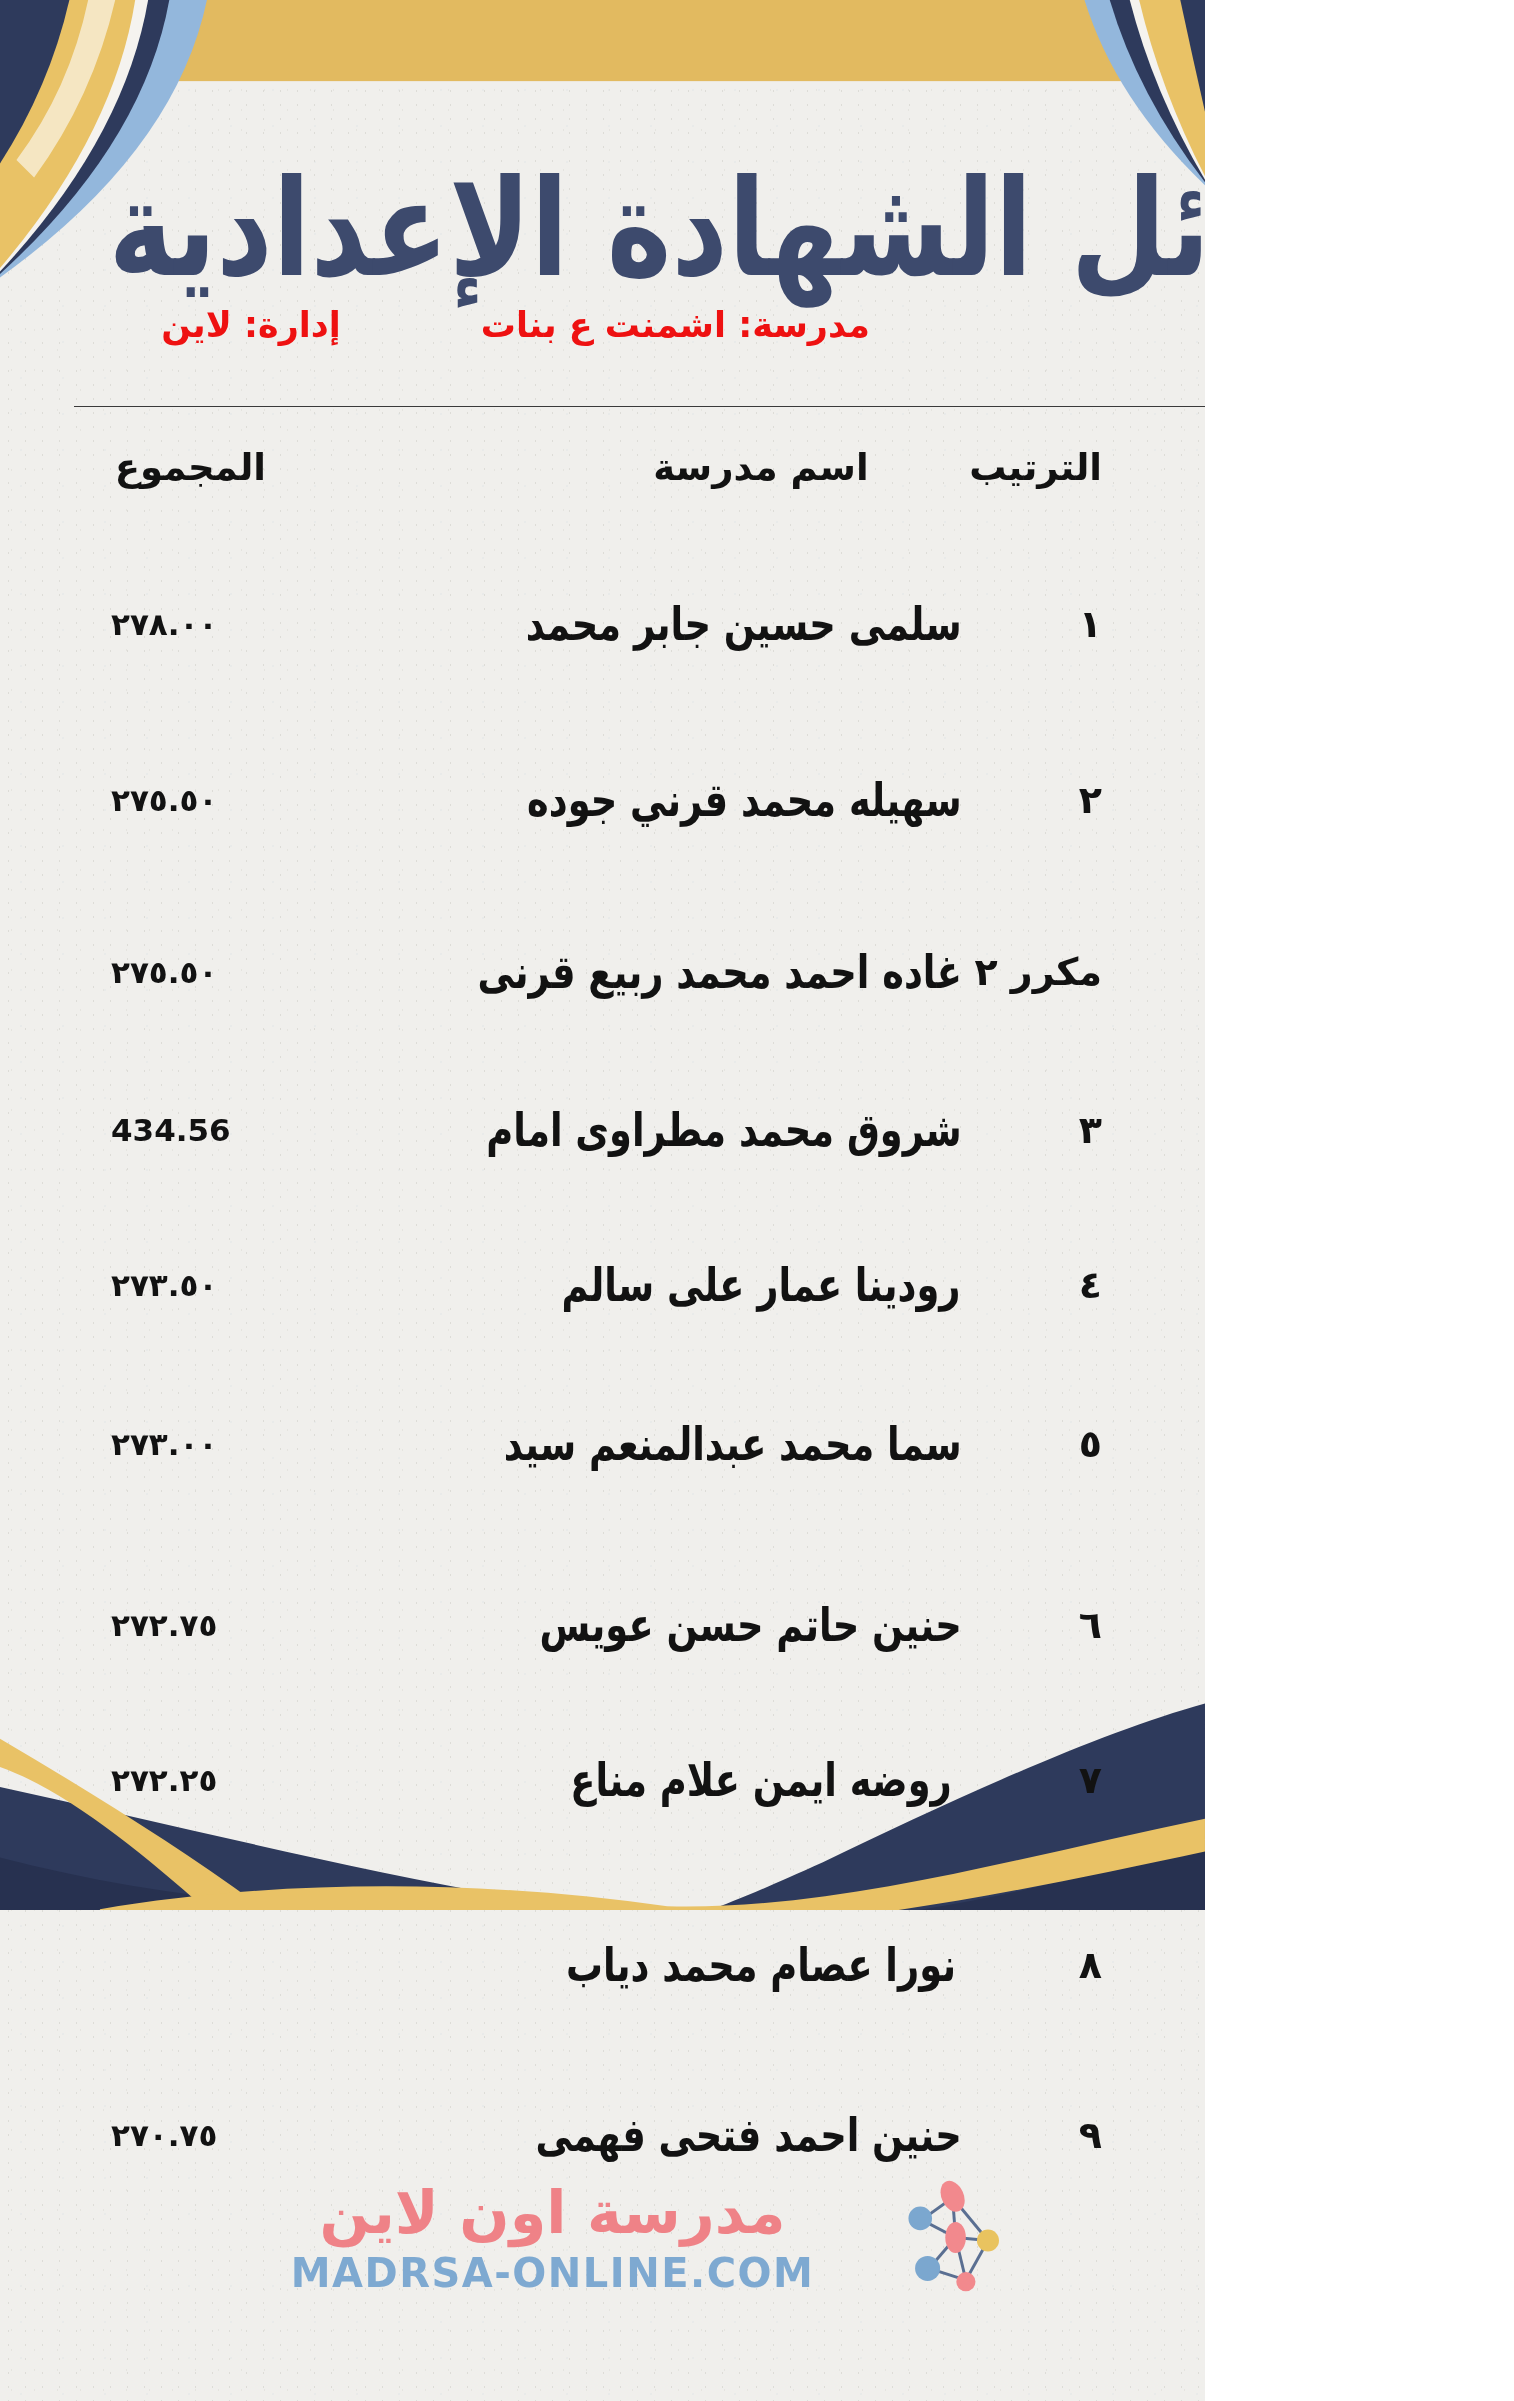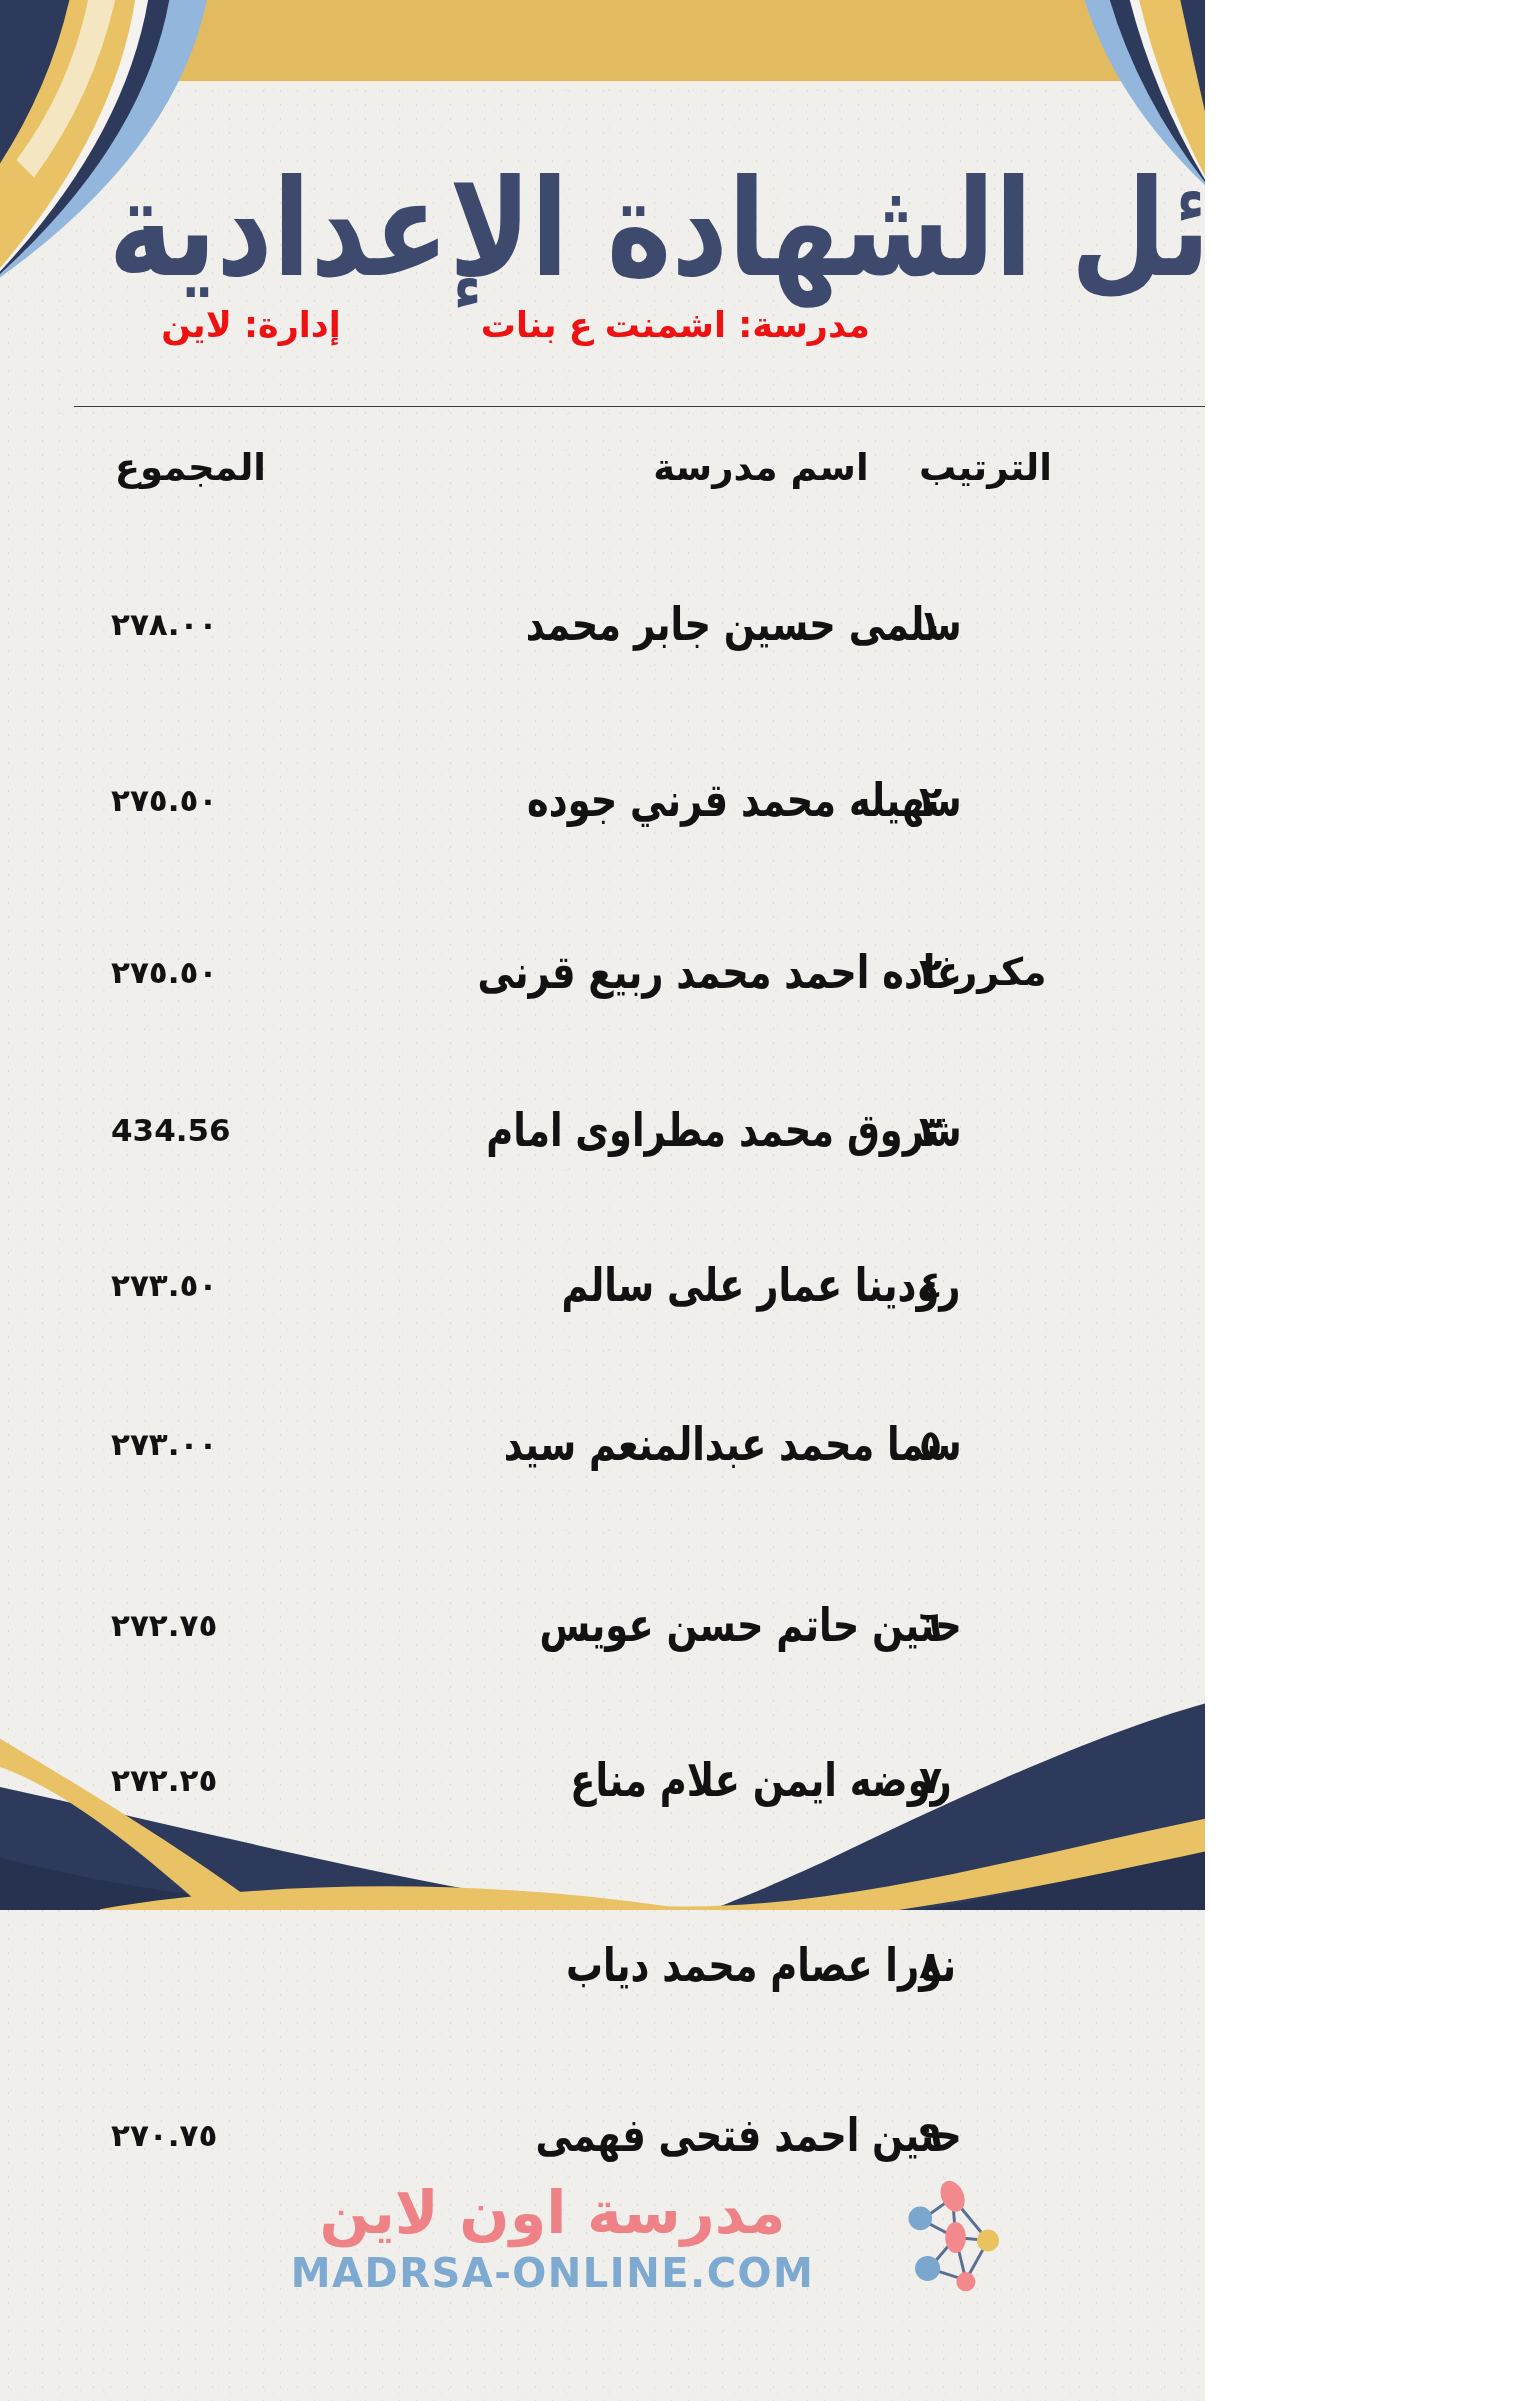--- a/index.html
+++ b/index.html
@@ -33,21 +33,21 @@
     font-size:35px;font-weight:bold;color:#ee1111;
     line-height:70px;white-space:nowrap;
   }
   .sep{
     position:absolute;top:406px;left:74px;width:1339px;height:0;
     border-top:1.5px solid #3a3a3a;
   }
 
   .trow{position:absolute;left:0;right:0;height:67px;line-height:67px;color:#121212;}
   .cell{position:absolute;top:0;height:67px;}
-  .cell.rank{right:94px;width:192px;text-align:left;direction:rtl;font-size:38px;font-weight:bold;}
+  .cell.rank{right:103px;width:192px;text-align:right;direction:rtl;font-size:38px;font-weight:bold;}
   .cell.name{left:510px;width:502px;text-align:center;direction:rtl;font-size:46px;font-weight:bold;
              transform:scaleX(0.80);transform-origin:50% 50%;white-space:nowrap;}
   .cell.total{left:111px;width:244px;text-align:left;direction:ltr;font-size:31px;font-weight:bold;white-space:nowrap;}
   .thead .cell{font-size:37px;font-weight:bold;}
   .thead .cell.total{text-align:right;left:74px;width:192px;}
   .thead .cell.name{transform:none;font-size:37px;left:510px;}
 
   .logo-ar{
     position:absolute;top:2176px;left:0;right:0;
     text-align:center;transform:translateX(-50px);

